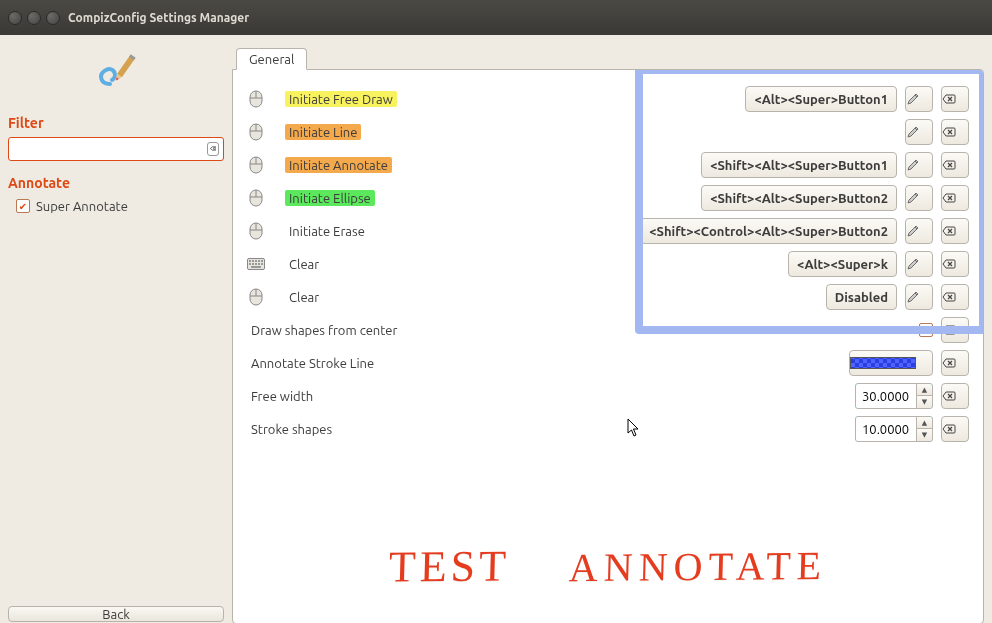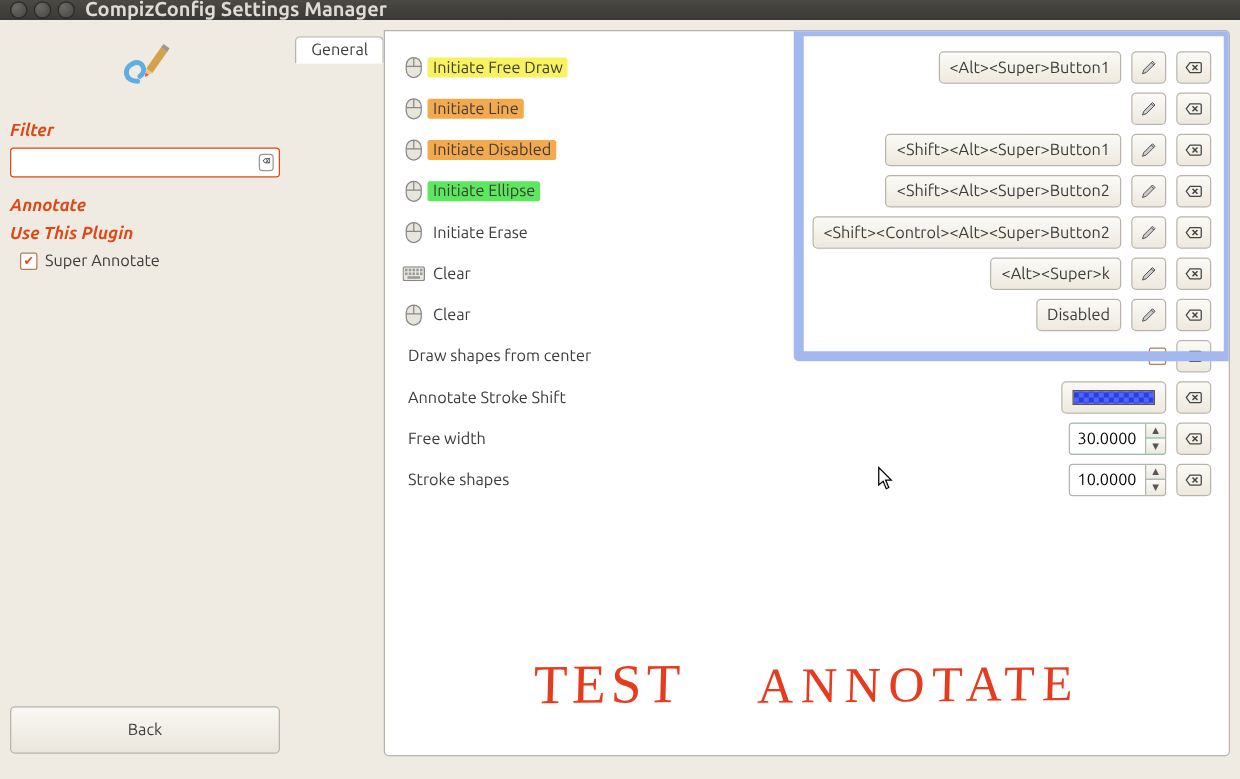--- a/index.html
+++ b/index.html
@@ -24,29 +24,29 @@
     height: 623px;
     font-family: "Ubuntu", "DejaVu Sans", sans-serif;
     font-size: 13px;
     color: #3c3c3c;
     background: var(--bg);
     overflow: hidden;
     position: relative;
   }
   
   .titlebar {
-    height: 16px;
+    height: 35px;
     background: linear-gradient(#4a4944, #3a3935);
     display: flex;
     align-items: center;
     padding: 0 8px;
     gap: 8px;
     color: var(--titlebar-text);
     font-weight: bold;
-    font-size: 16px;
+    font-size: 12px;
   }
   .tb-btns { display: flex; gap: 5px; }
   .tb-btn {
     width: 14px; height: 14px; border-radius: 50%;
     background: radial-gradient(circle at 30% 30%, #6b6a65, #444);
     border: 1px solid #2b2a27;
   }
   
   .app {
     display: flex;
@@ -65,21 +65,20 @@
     display: flex;
     align-items: center;
     justify-content: center;
     margin-bottom: 6px;
   }
   .section-title {
     color: var(--orange);
     font-weight: bold;
     font-size: 14px;
     padding: 4px 0 2px;
-    font-style: italic;
   }
   .filter-row {
     display: flex;
     align-items: center;
     margin: 4px 0 10px;
     border: 1px solid var(--orange);
     border-radius: 3px;
     background: #fff;
     height: 24px;
     padding: 0 4px 0 6px;
@@ -115,36 +114,36 @@
     background: #fff;
     display: inline-flex;
     align-items: center;
     justify-content: center;
     color: var(--orange);
     font-size: 10px;
     font-weight: bold;
   }
   .spacer { flex: 1; }
   .back-btn {
-    height: 38px;
+    height: 16px;
     margin: 0 0 2px;
     border: 1px solid var(--border);
     border-radius: 4px;
     background: linear-gradient(#faf8f3, #eae6dc);
     display: flex;
-    align-items: center;
+    align-items: flex-start;
     justify-content: center;
     cursor: pointer;
   }
 
   
   .panel {
     flex: 1;
     display: flex;
-    flex-direction: row;
+    flex-direction: column;
     position: relative;
   }
   .tabbar {
     height: 26px;
     display: flex;
     align-items: flex-end;
     position: relative;
     z-index: 2;
   }
   .tab {
@@ -170,21 +169,21 @@
 
   .row {
     display: flex;
     align-items: center;
     height: 33px;
     gap: 8px;
   }
   .row .label-col {
     display: flex;
     align-items: center;
-    gap: 2px;
+    gap: 20px;
     min-width: 0;
   }
   .mouse-icon, .kbd-icon {
     width: 18px;
     display: flex;
     justify-content: center;
   }
   .row .filler { flex: 1; }
   .row-label {
     padding: 1px 4px;
@@ -195,25 +194,25 @@
   .hl-orange { background: var(--orange-hl); }
   .hl-green { background: var(--green-hl); }
 
   .btn {
     height: 26px;
     border: 1px solid var(--border);
     border-radius: 4px;
     background: linear-gradient(#fbfaf6, #eee9df);
     display: inline-flex;
     align-items: center;
-    justify-content: center;
     padding: 0 8px;
     cursor: pointer;
     font-size: 13px;
     white-space: nowrap;
+    font-weight: bold;
   }
   .btn.icon { width: 28px; padding: 0; }
   .btn.swatch { width: 84px; padding: 0; }
   .shortcut-btn { min-width: 60px; }
 
   .swatch-fill {
     width: 66px; height: 12px;
     border: 1px solid #555;
   }
   .swatch-check { background: var(--check-swatch); }
@@ -323,21 +322,20 @@
     </div>
 
     <div class="section-title">Filter</div>
     <div class="filter-row">
       <input type="text" value="" style="">
       <span class="clear-mini">⌫</span>
     </div>
 
     <div class="section-title">Annotate</div>
 
-    <div class="section-title">Use This Plugin</div>
     <div class="use-row">
       <span class="checkbox">✔</span>
       <span>Super Annotate</span>
     </div>
 
     <div class="spacer"></div>
     <div class="back-btn">
       <span>Back</span>
     </div>
   </div>
@@ -408,21 +406,21 @@
           </div>
           <div class="row">
             <div class="label-col">
               <span class="mouse-icon">
                 <svg width="14" height="18" viewBox="0 0 14 18">
                   <rect x="1" y="1" width="12" height="16" rx="6" fill="#e8e5dd" stroke="#888"></rect>
                   <line x1="7" y1="1" x2="7" y2="8" stroke="#888"></line>
                   <line x1="1" y1="8" x2="13" y2="8" stroke="#888"></line>
                 </svg>
               </span>
-              <span class="row-label hl-orange">Initiate Disabled</span>
+              <span class="row-label hl-orange">Initiate Annotate</span>
             </div>
             <div class="filler"></div>
             <span class="btn shortcut-btn">
               <span>&lt;Shift&gt;&lt;Alt&gt;&lt;Super&gt;Button1</span>
             </span>
             <span class="btn icon">
               <svg width="14" height="14" viewBox="0 0 14 14">
                 <path d="M2 12l1-3 7-7 2 2-7 7-3 1z" fill="#ccc" stroke="#555" stroke-width="0.8"></path>
                 <path d="M9 3l2 2" stroke="#555" stroke-width="0.8"></path>
               </svg>
@@ -568,21 +566,21 @@
         <span class="btn icon" title="reset">
           <svg width="14" height="12" viewBox="0 0 14 12">
               <path d="M4 2h8a1 1 0 0 1 1 1v6a1 1 0 0 1-1 1H4L1 6z" fill="none" stroke="#444"></path>
               <path d="M6 4l4 4M10 4l-4 4" stroke="#444" stroke-width="1.2"></path>
             </svg>
         </span>
       </div>
 
 
       <div class="row">
-        <span class="row-label">Annotate Stroke Shift</span>
+        <span class="row-label">Annotate Stroke Line</span>
         <div class="filler"></div>
         <span class="btn swatch">
             <span class="swatch-fill swatch-blue"></span>
           </span>
         <span class="btn icon">
           <svg width="14" height="12" viewBox="0 0 14 12">
               <path d="M4 2h8a1 1 0 0 1 1 1v6a1 1 0 0 1-1 1H4L1 6z" fill="none" stroke="#444"></path>
               <path d="M6 4l4 4M10 4l-4 4" stroke="#444" stroke-width="1.2"></path>
             </svg>
         </span>

